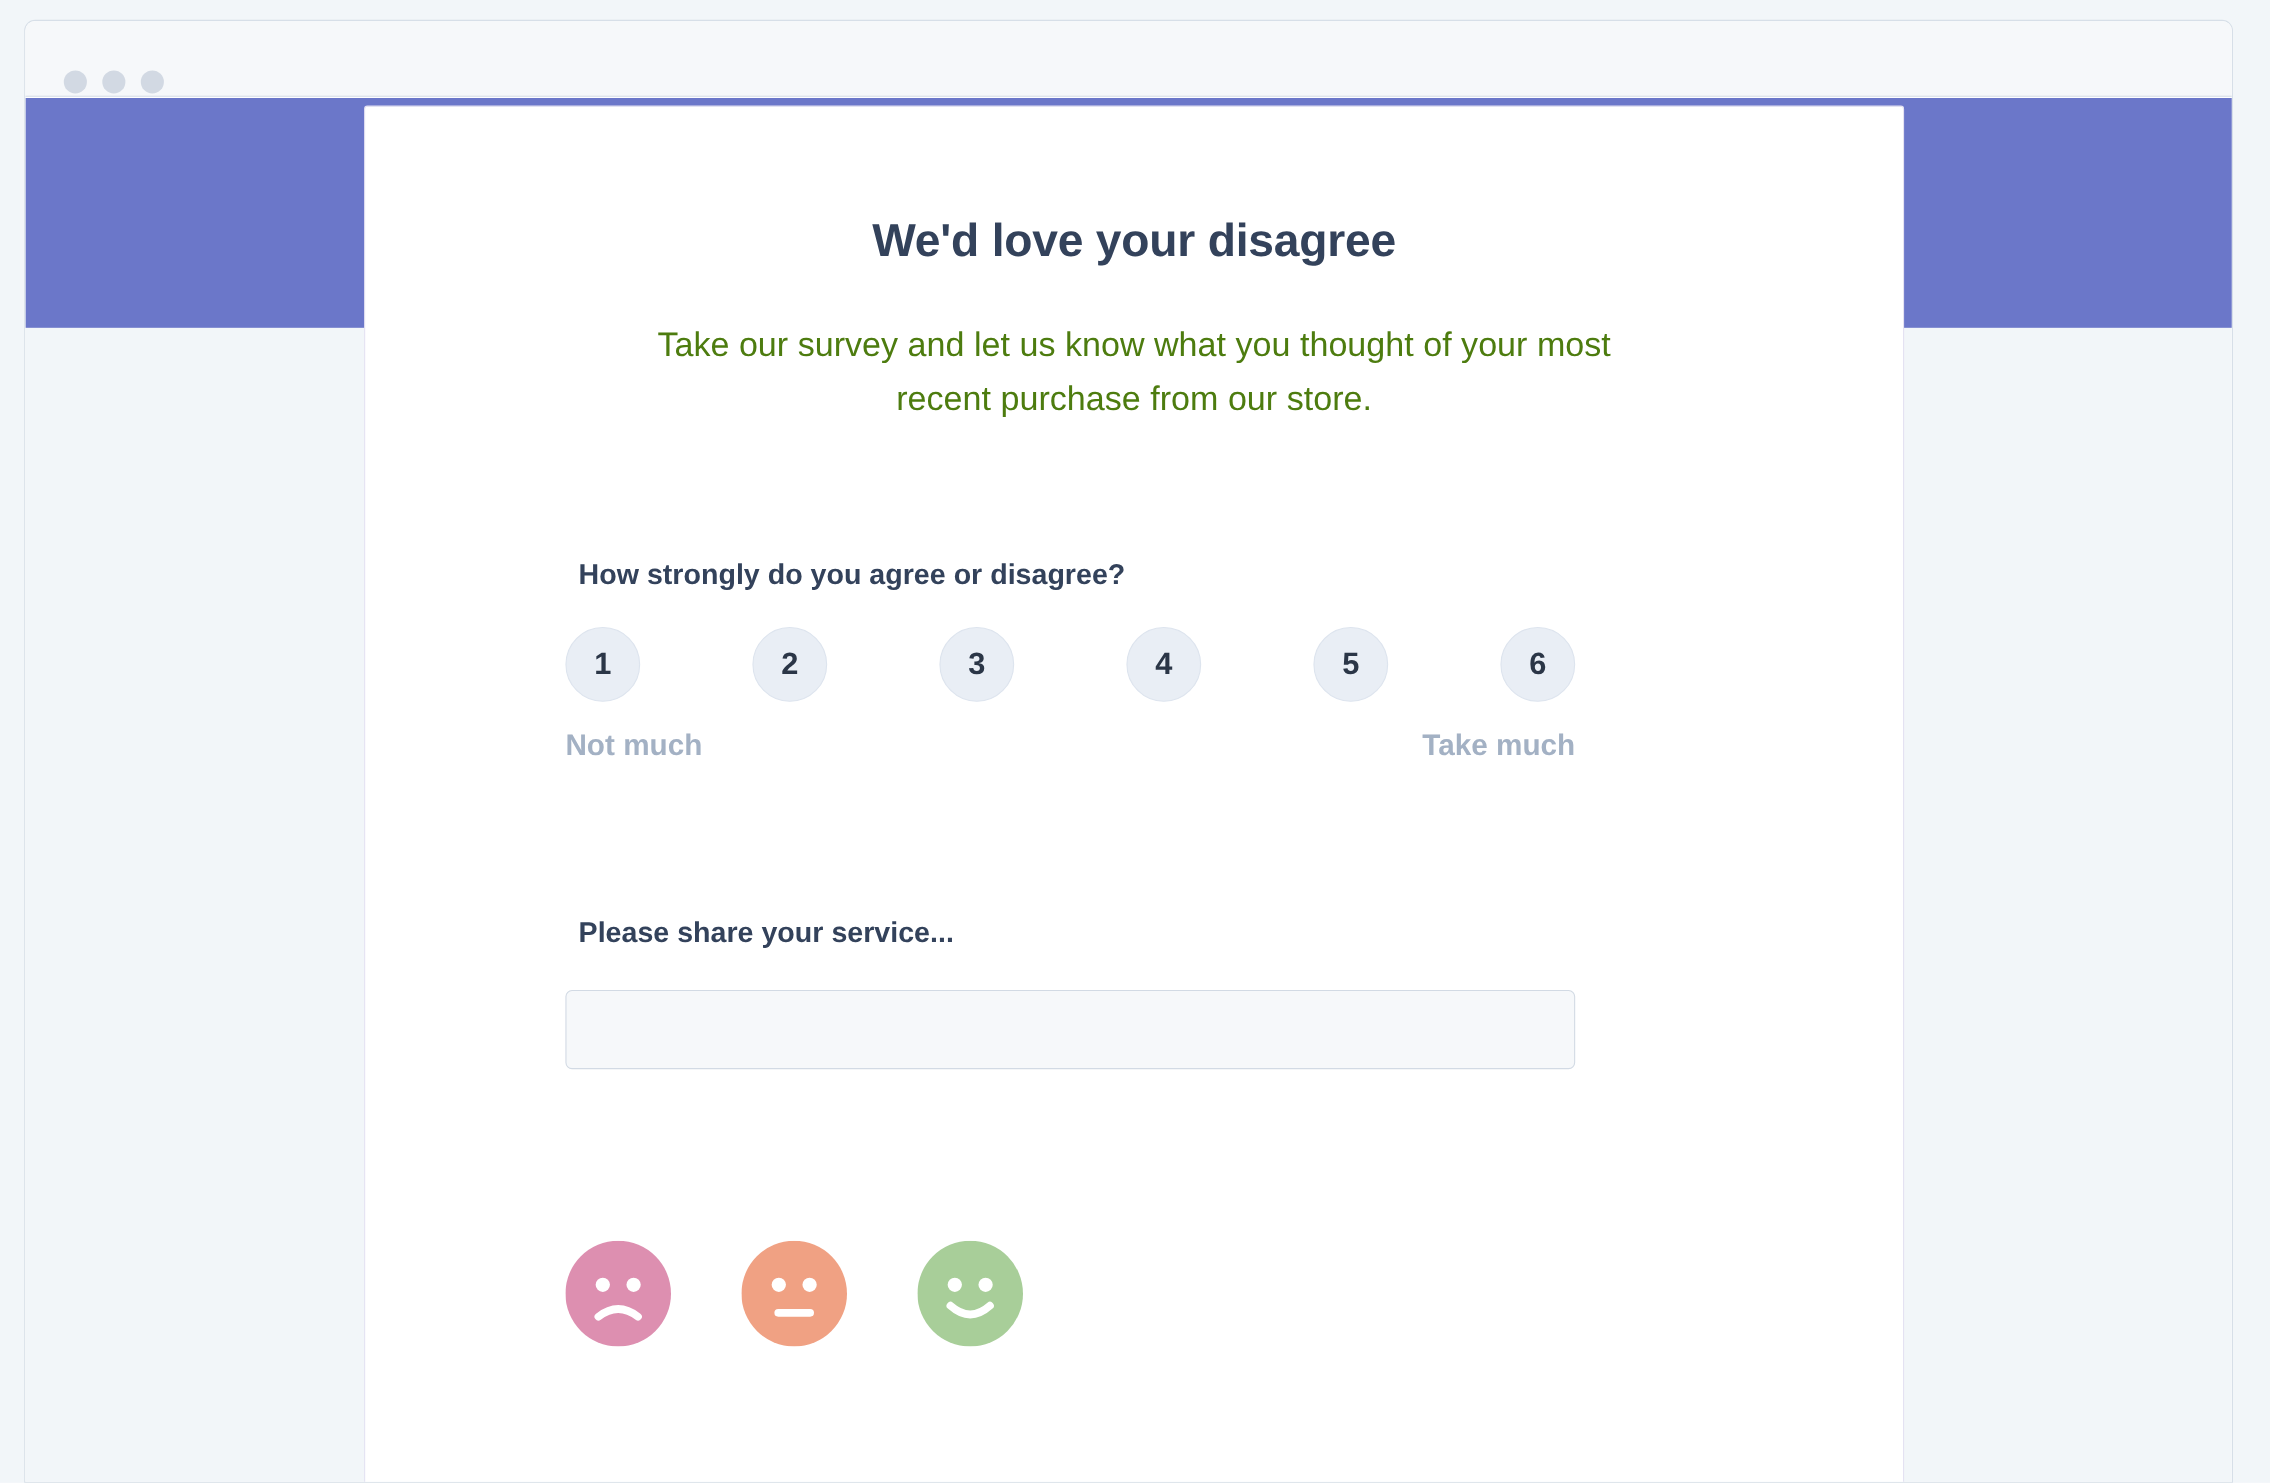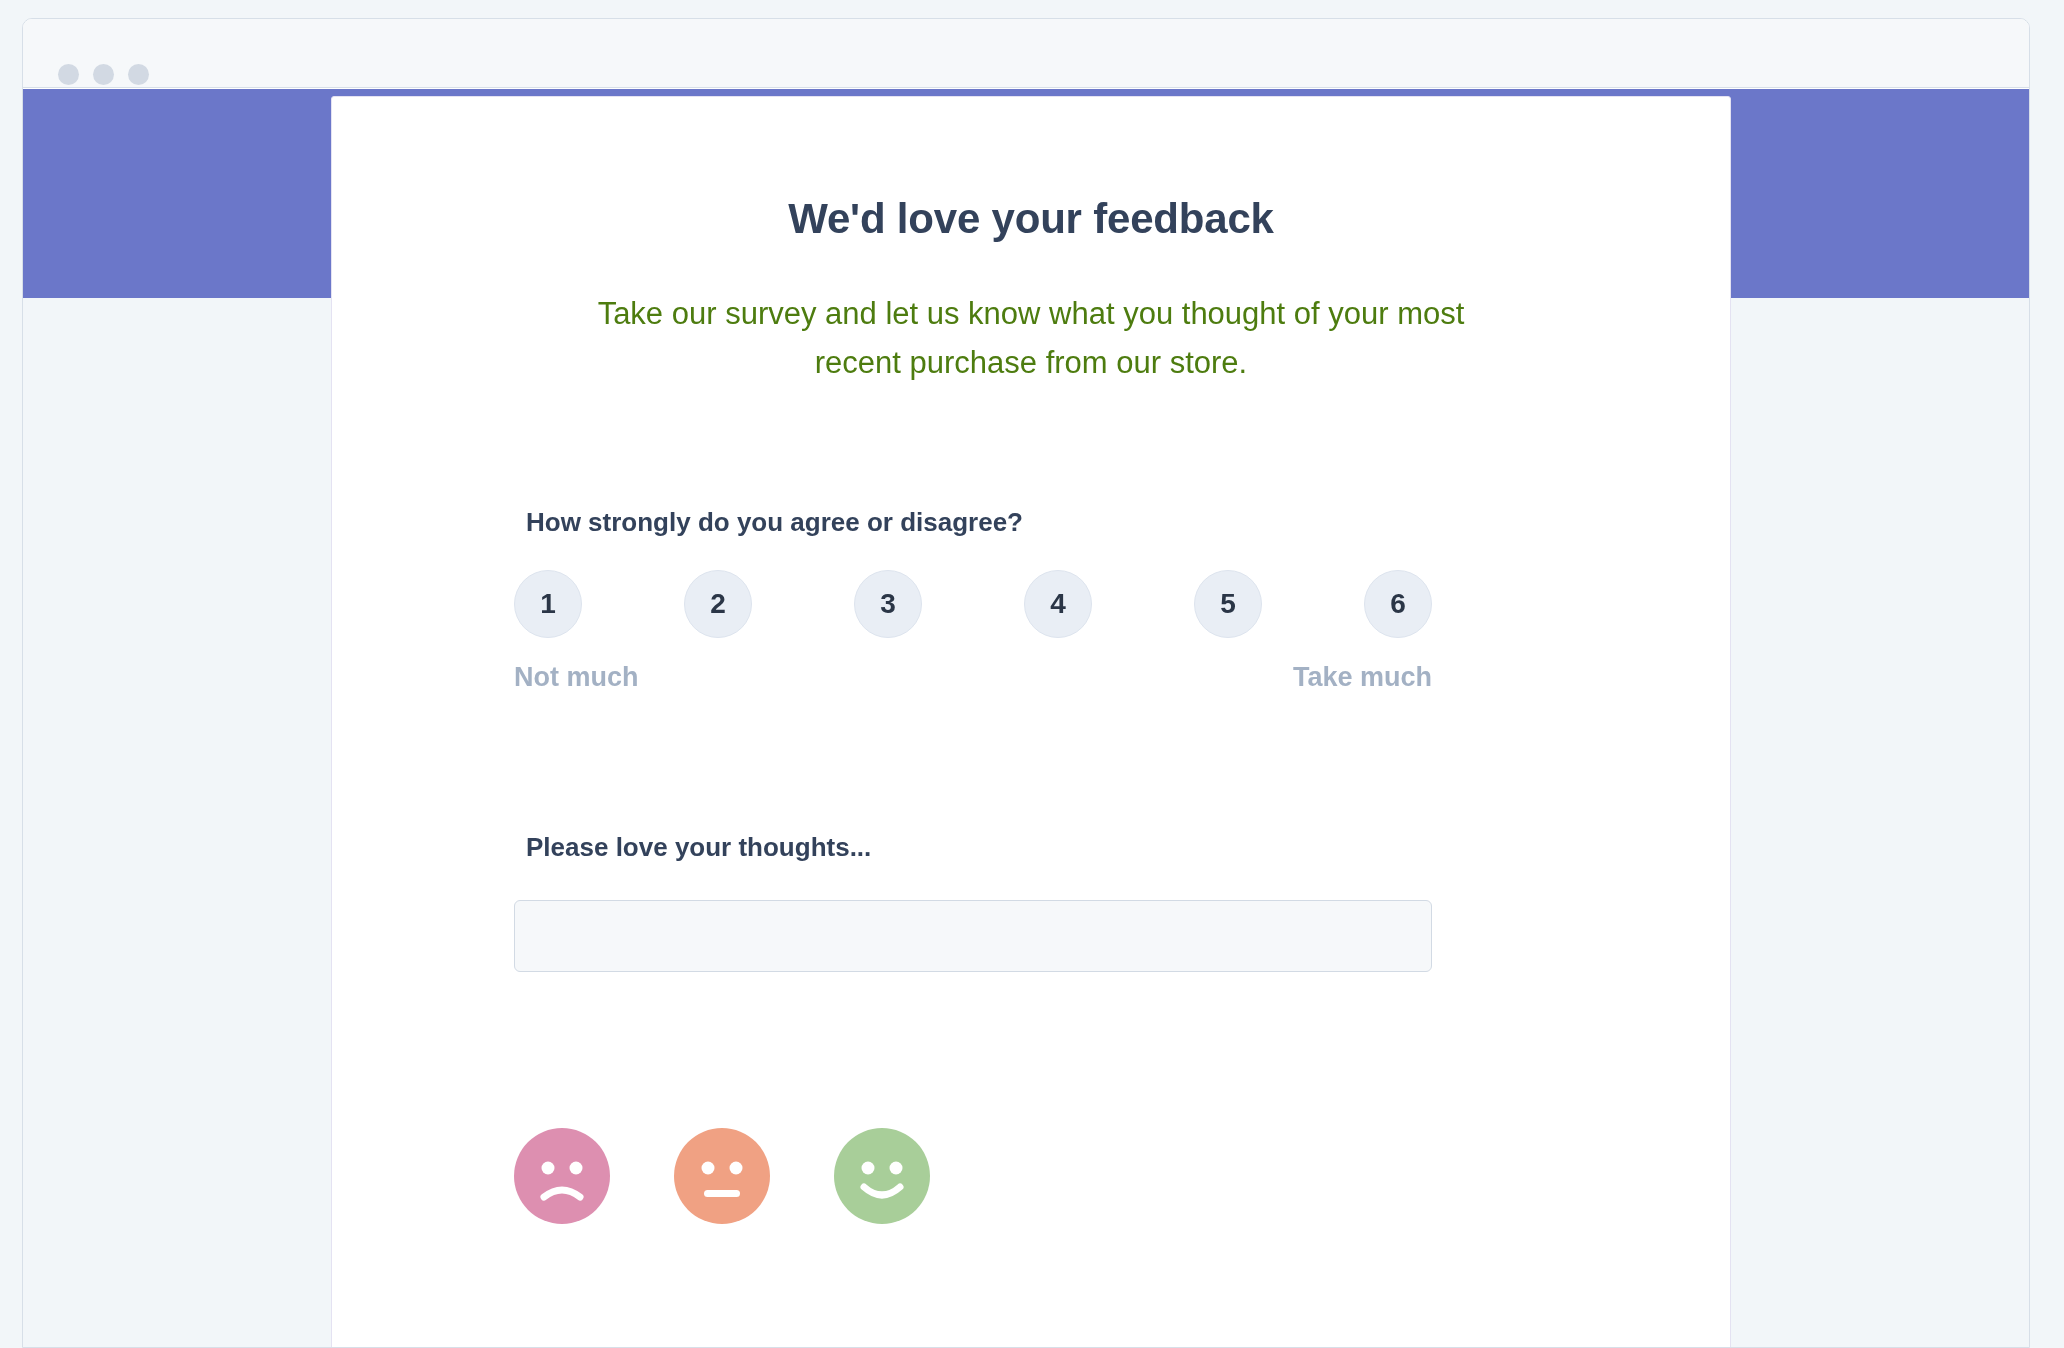--- a/index.html
+++ b/index.html
@@ -199,21 +199,21 @@
       <span class="dot"></span>
     </div>
   </div>
 
   <div class="viewport">
 
     <div class="hero-banner"></div>
 
     <div class="survey-card">
 
-      <h1 class="card-title">We'd love your feedback</h1>
+      <h1 class="card-title">We'd love your disagree</h1>
 
       <p class="card-subtitle">Take our survey and let us know what you thought of your most recent purchase from our store.</p>
 
       <div class="question-block block-agree">
         <p class="question-label">How strongly do you agree or disagree?</p>
 
         <div class="scale-row">
           <div class="scale-option">1</div>
           <div class="scale-option">2</div>
           <div class="scale-option">3</div>
@@ -222,21 +222,21 @@
           <div class="scale-option">6</div>
         </div>
 
         <div class="scale-captions">
           <span>Not much</span>
           <span>Take much</span>
         </div>
       </div>
 
       <div class="question-block block-thoughts">
-        <p class="question-label">Please love your thoughts...</p>
+        <p class="question-label">Please share your service...</p>
 
         <textarea class="thoughts-input" placeholder="" style=""></textarea>
       </div>
 
       <div class="question-block block-feelings">
 
         <div class="faces-row">
 
           <div class="face">
             <svg width="96" height="96" viewBox="0 0 96 96" aria-hidden="true">

